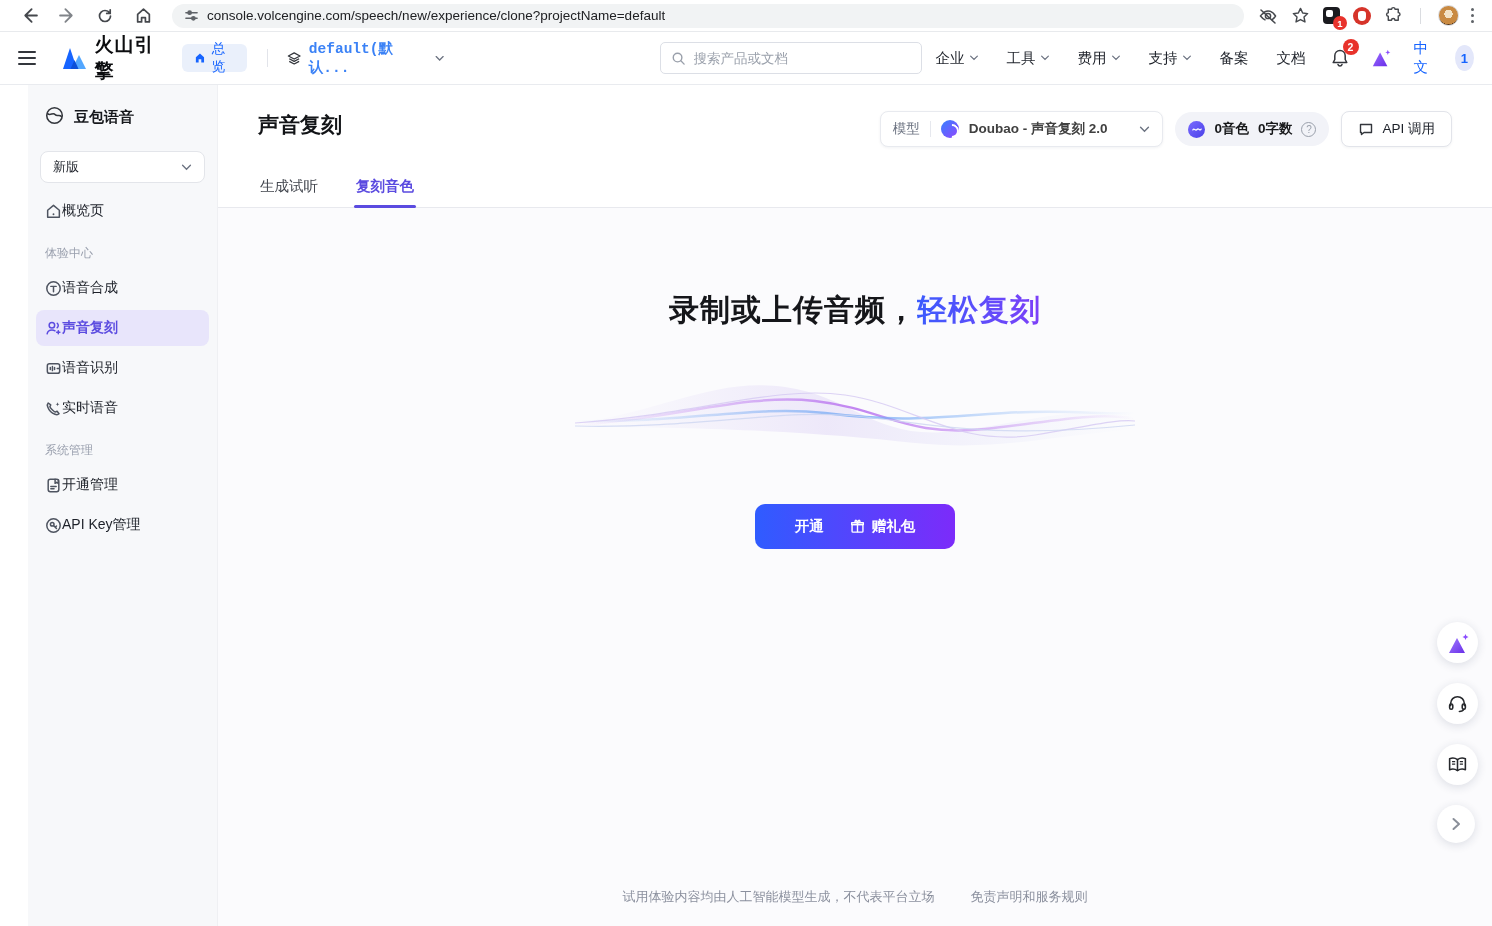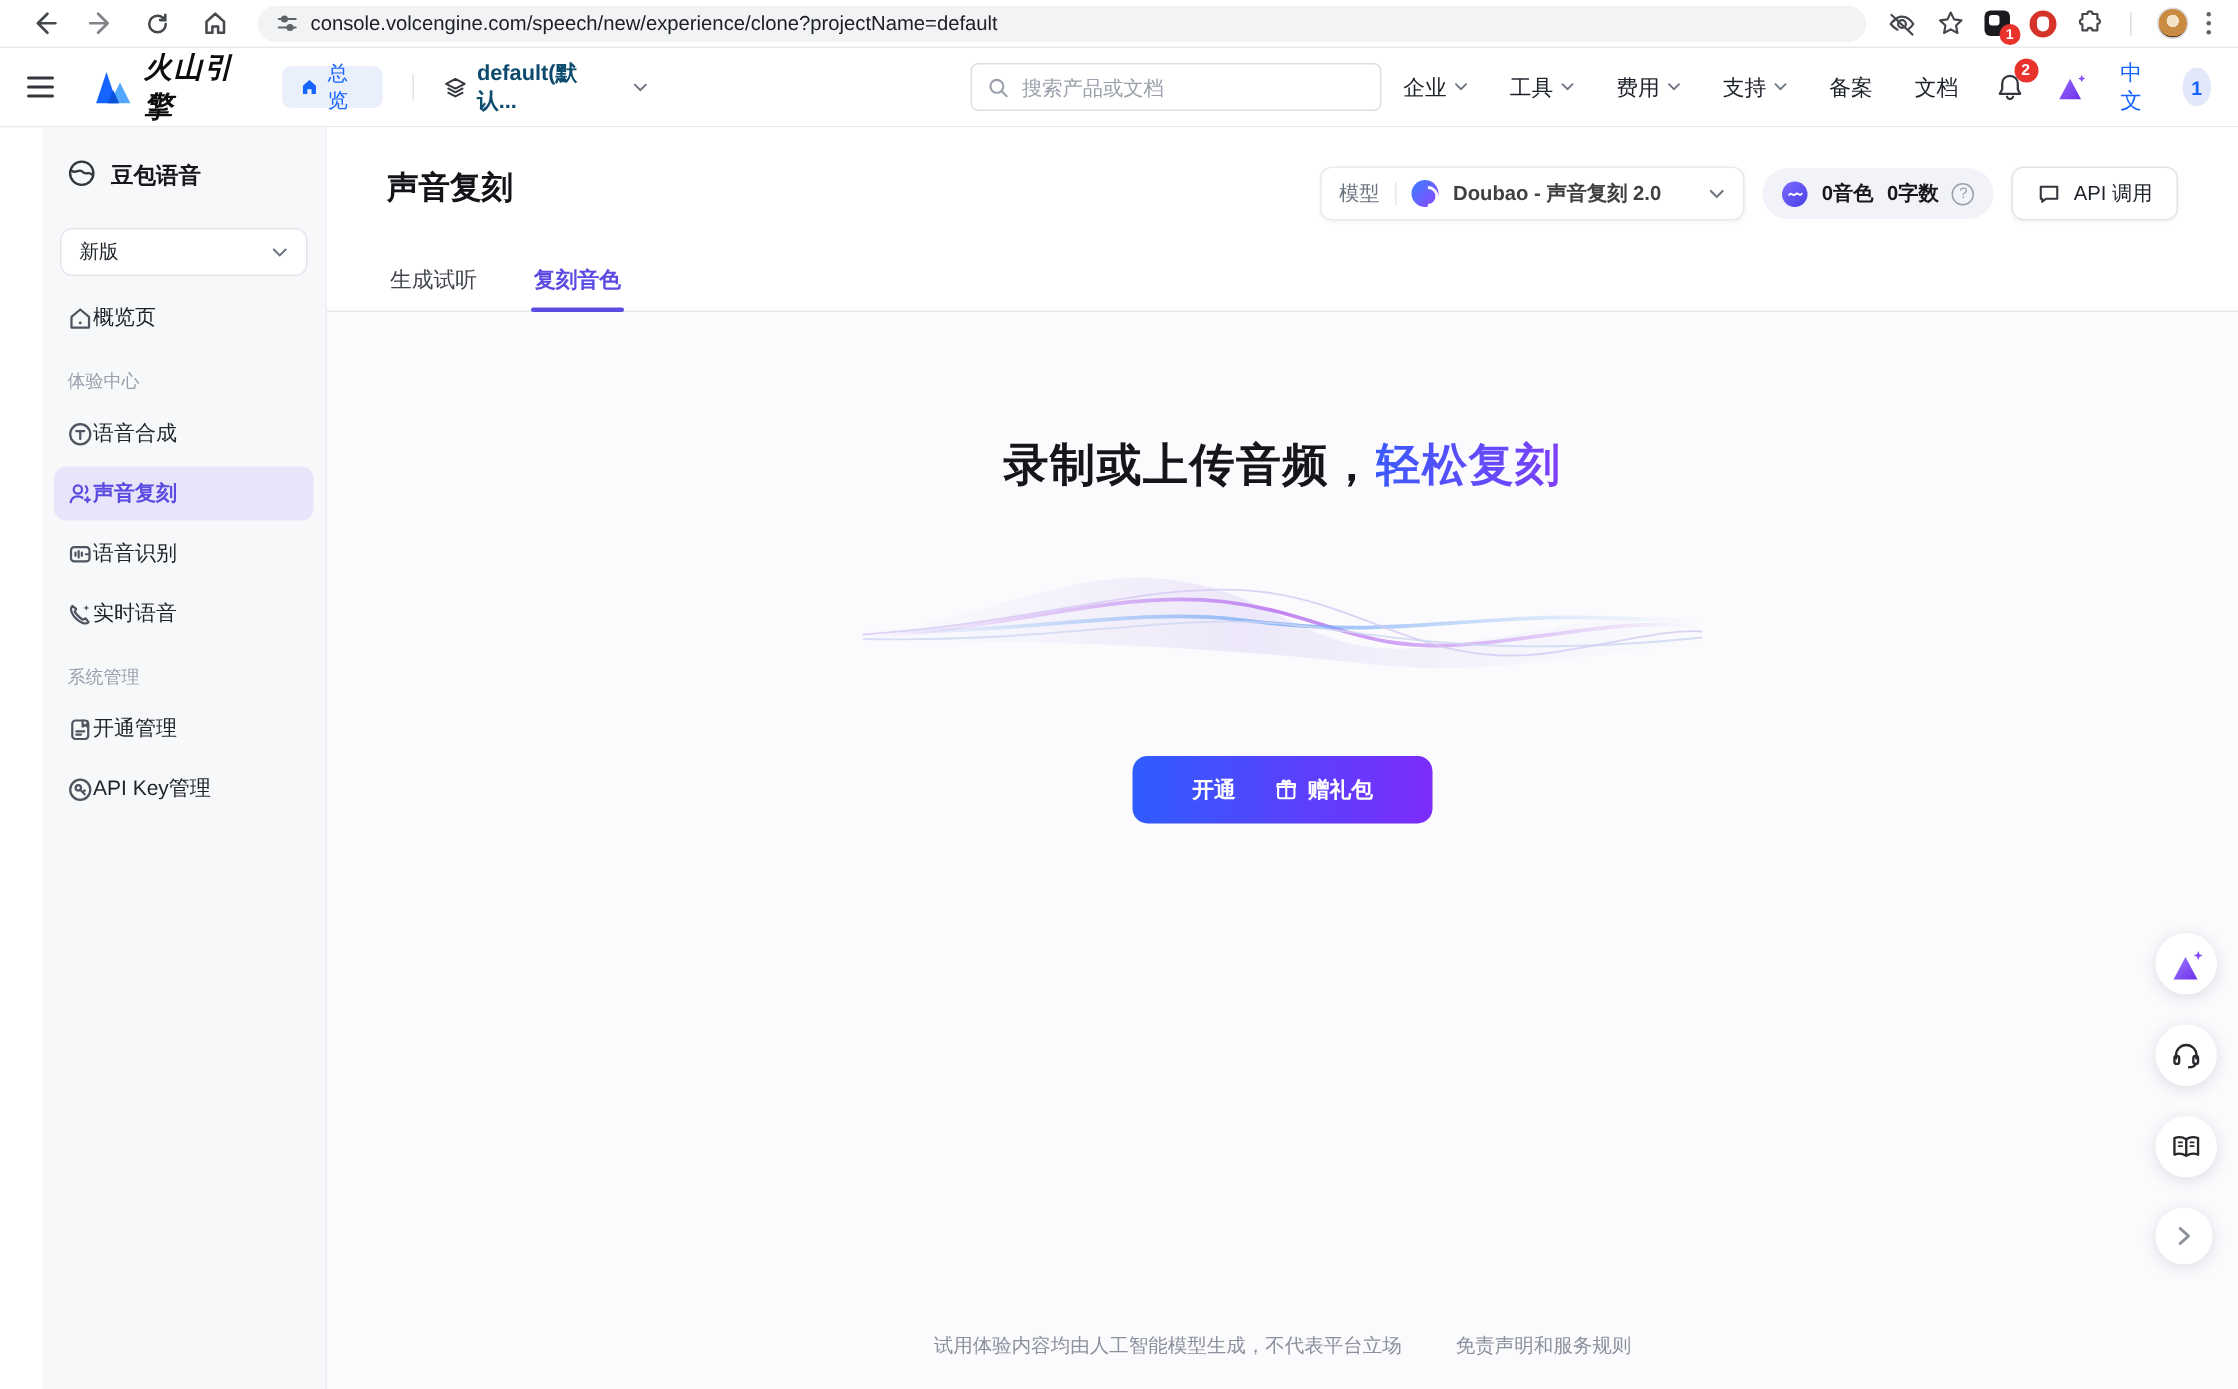--- a/index.html
+++ b/index.html
@@ -41,27 +41,27 @@
   .dots-v i { width:3.2px; height:3.2px; border-radius:50%; background:#5f6368; }
 
   
   .topnav {
     height:53px; background:#fff; border-bottom:1px solid #e9ebef;
     display:flex; align-items:center; padding:0 18px; gap:0; flex:0 0 auto;
   }
   .hamburger { width:26px; display:flex; flex-direction:column; gap:4.5px; cursor:pointer; margin-right:20px;}
   .hamburger i { height:1.8px; background:#33363c; border-radius:1px; width:18px;}
   .logo { display:flex; align-items:center; gap:7px; margin-right:22px; cursor:pointer;}
-  .logo-text { font-size:19px; font-weight:bold; letter-spacing:1px; color:#0c0d0f;font-style:italic;}
+  .logo-text { font-size:19px; font-weight:bold; letter-spacing:1px; color:#0c0d0f;}
   .overview-pill {
     display:flex; align-items:center; gap:6px; background:#eaf0fb; color:#1664ff;
     height:28px; padding:0 12px; border-radius:6px; font-size:13.5px; cursor:pointer;
   }
   .nav-divider { width:1px; height:18px; background:#e2e4ea; margin:0 20px; }
-  .project-select { display:flex; align-items:center; gap:7px; color:#0c4a6e; font-size:14.5px; font-weight:600; cursor:pointer;}
+  .project-select { display:flex; align-items:center; gap:7px; color:#3b82f6; font-size:14.5px; font-weight:600; cursor:pointer;font-family:Liberation Mono, monospace;}
   .search-box {
     width:298px; height:32px; border:1px solid #dcdfe6; border-radius:5px; background:#fff;
     display:flex; align-items:center; gap:8px; padding:0 10px; margin-left:215px; color:#9aa0ab;
   }
   .search-box input { border:none; outline:none; flex:1; font-size:13.5px; color:#be185d; background:transparent;
     font-family:Liberation Sans, sans-serif;}
   .search-box input::placeholder { color:#9aa0ab; }
   .nav-right { margin-left:auto; display:flex; align-items:center; gap:0; }
   .nav-menu { display:flex; align-items:center; gap:4px; padding:0 14px; font-size:14.5px; color:#1d2129; cursor:pointer; white-space:nowrap;}
   .bell-wrap { position:relative; padding:0 10px; cursor:pointer; display:flex; }

